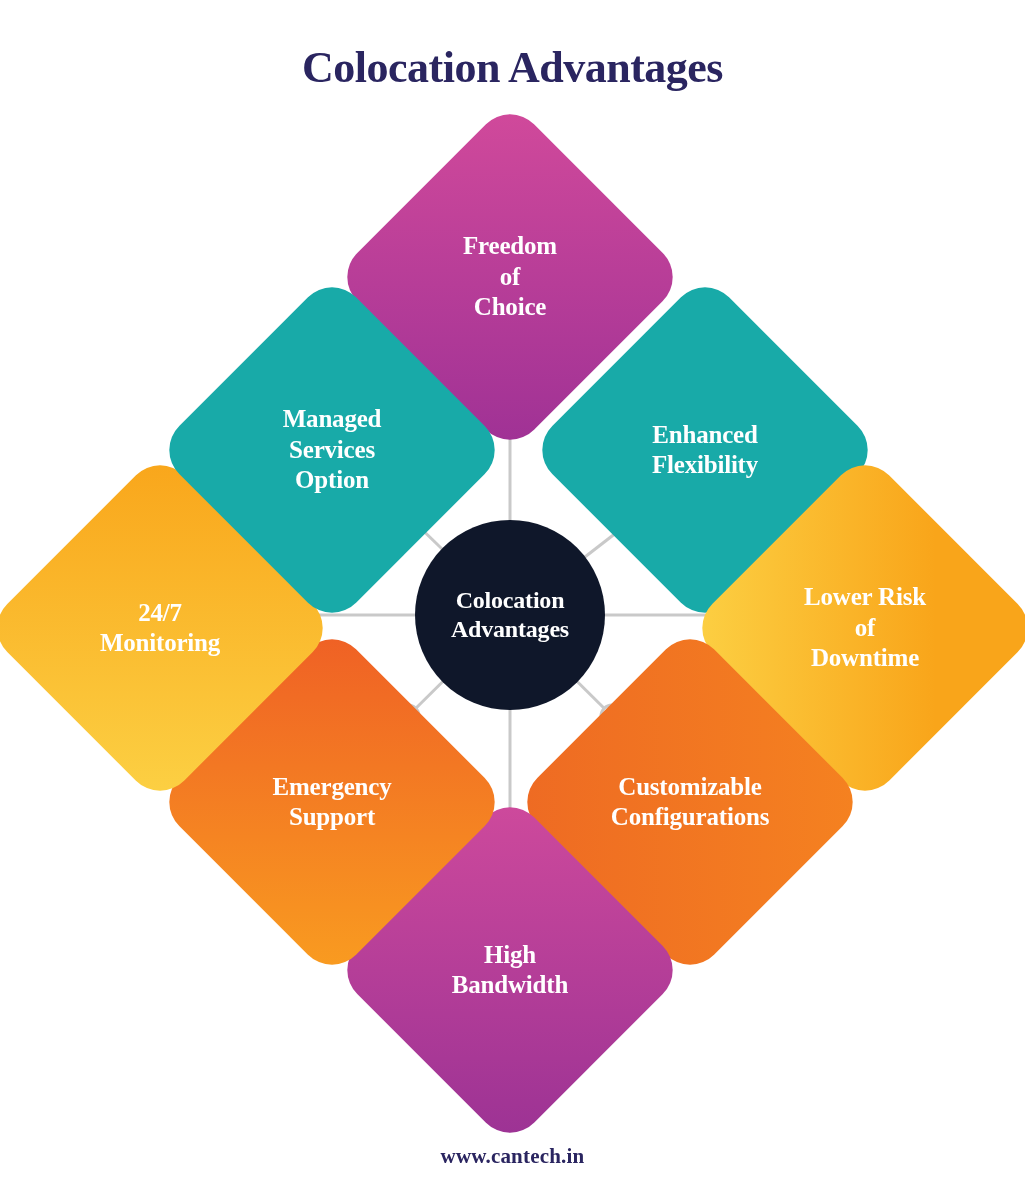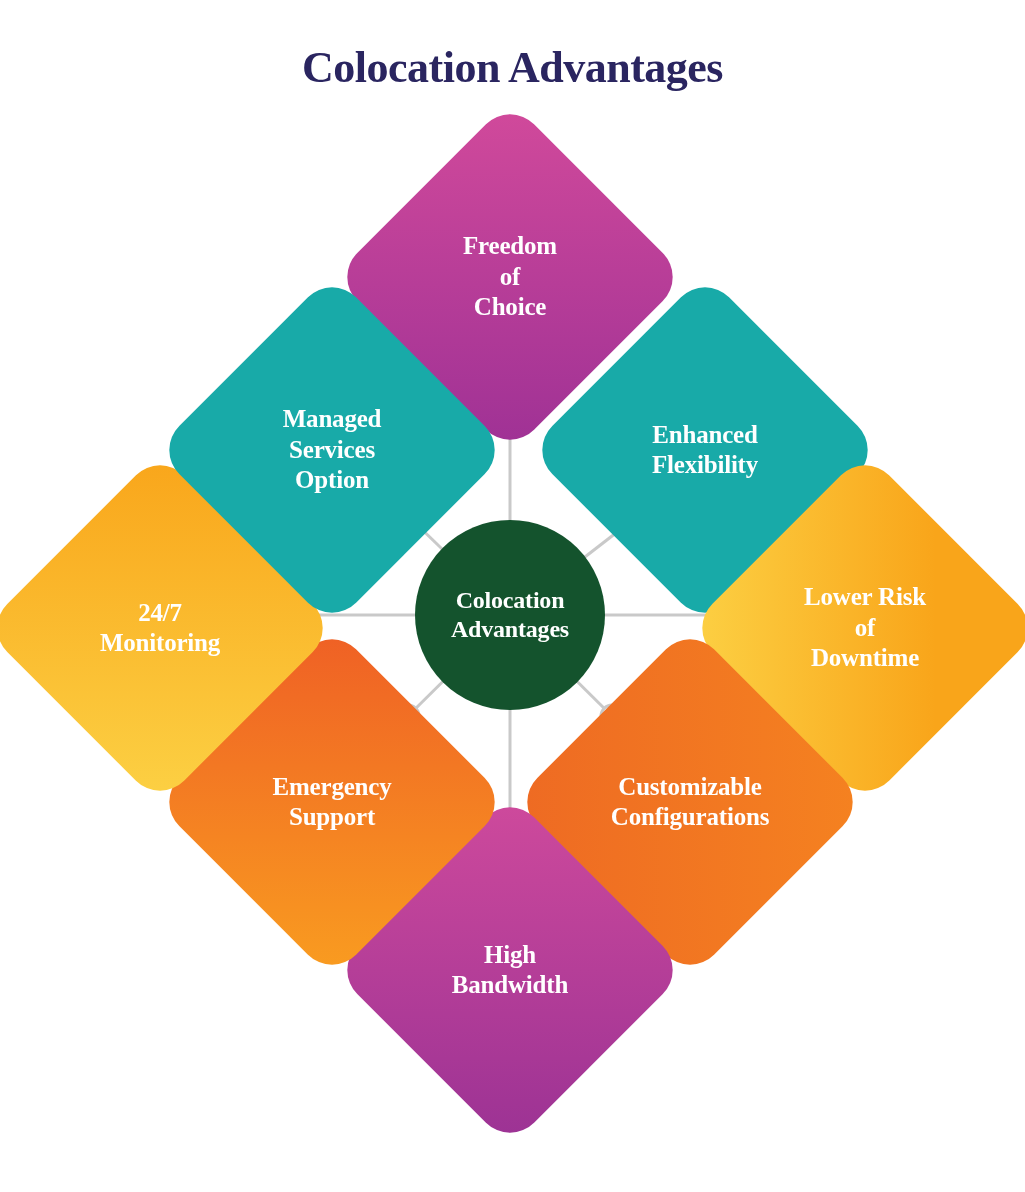--- a/index.html
+++ b/index.html
@@ -200,21 +200,22 @@
       <div class="node-label">24/7
 Monitoring</div>
     </div>
 
     <div class="node" id="node-managed-services-option" style="background:linear-gradient(135deg,#18aaa8 0%,#18aaa8 100%);">
       <div class="node-label">Managed
 Services
 Option</div>
     </div>
 
-    <div id="center-hub" style="background:#14532d;align-items:center;">
+    <div id="center-hub" style="background:#0f172a;align-items:center;">
       <div id="center-hub-label">Colocation
 Advantages</div>
     </div>
 
   </div>
 
+  <div id="footer-url">www.cantech.in</div>
 
 </div>
 
 </body></html>

